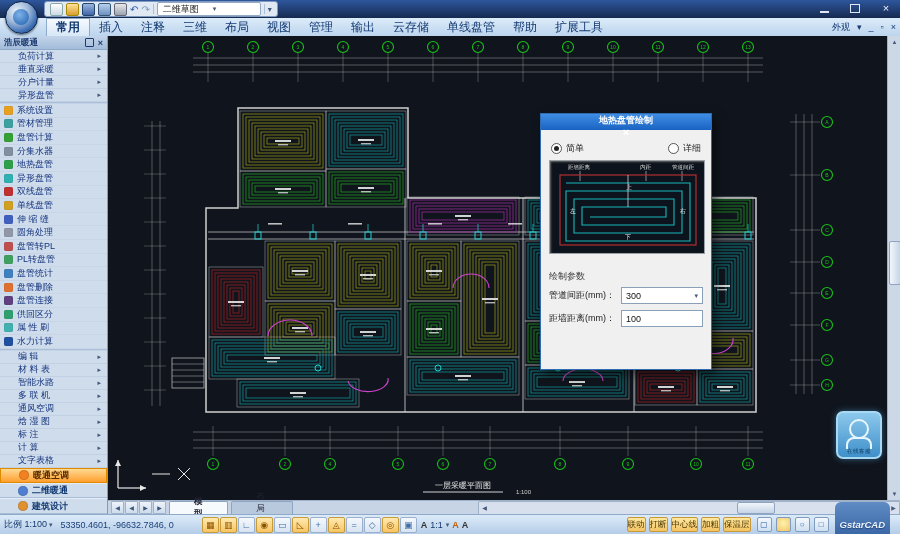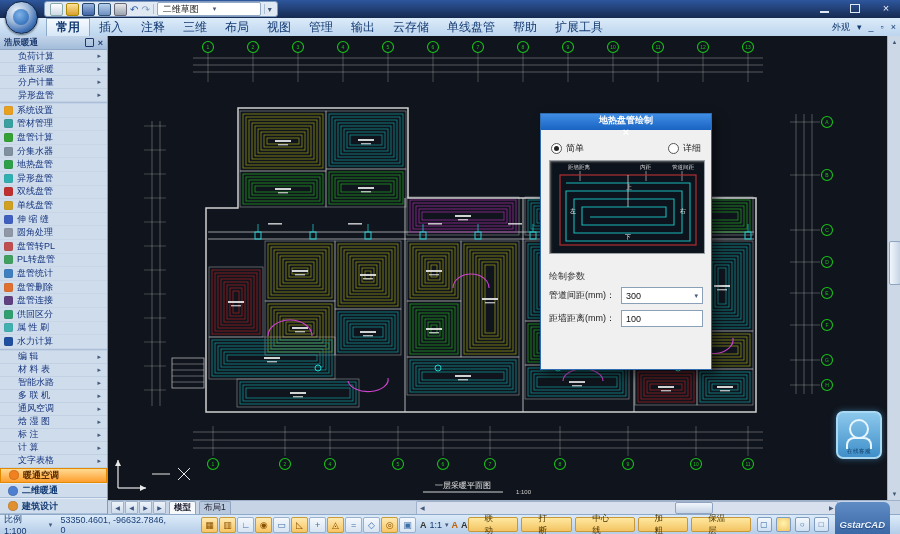--- a/index.html
+++ b/index.html
@@ -39,21 +39,21 @@
   .sb-title{height:13px;background:linear-gradient(#c2d4e9,#a3bcda);display:flex;align-items:center;
     padding:0 4px;font-size:8.5px;color:#1c3a70;font-weight:bold;border-bottom:1px solid #8fa9c9;}
   .sb-title .sp{flex:1;}
   .sb-trow{display:flex;align-items:center;height:12px;padding:0 6px 0 18px;font-size:9px;
     color:#15357d;border-bottom:1px solid rgba(190,205,225,.8);cursor:default;}
   .sb-trow .sp{flex:1;}
   .arr{font-size:7px;color:#44587a;}
   .sb-irow{display:flex;align-items:center;height:12.6px;padding:0 4px;font-size:9px;color:#15357d;
     border-bottom:1px solid rgba(197,211,230,.8);cursor:default;gap:4px;}
   .sb-ico{width:9px;height:9px;border-radius:2px;flex:0 0 9px;box-shadow:inset 0 0 1px rgba(0,0,0,.4);}
-  .sb-ws{display:flex;align-items:center;height:13.4px;padding:0 8px;gap:4px;font-size:9px;
+  .sb-ws{display:flex;align-items:center;height:13.4px;padding:0 18px;gap:4px;font-size:9px;
     color:#123a73;font-weight:bold;border-top:1px solid #e4edf7;border-bottom:1px solid #aabdd6;cursor:default;}
   .sb-ws .wsico{width:10px;height:10px;border-radius:50%;box-shadow:inset 0 0 1px rgba(0,0,0,.5);}
   .sb-ws.active{background:linear-gradient(#ffda92,#ff9e2e);border:1px solid #df8a00;color:#5a2c00;}
   .groupline{height:2px;background:linear-gradient(#9fb5d2,#cfdcec);}
   .pinico{width:7px;height:7px;border:1px solid #1c3a70;border-radius:1px;margin-right:4px;}
   .xico{font-size:9px;color:#1c3a70;}
   
   .canvas{position:absolute;left:108px;top:36px;width:779px;height:464px;background:#10151d;overflow:hidden;}
   
   .vscroll{position:absolute;left:887px;top:36px;width:13px;height:464px;background:#cdd8e6;
@@ -61,21 +61,21 @@
   .vthumb{position:absolute;left:1px;top:205px;width:10px;height:42px;background:linear-gradient(90deg,#f2f6fb,#c6d4e6);
     border:1px solid #8fa4c0;border-radius:2px;}
   .sarrow{position:absolute;left:0;width:13px;height:12px;font-size:6px;color:#44587a;
     display:flex;align-items:center;justify-content:center;}
   
   .bottomstrip{position:absolute;left:108px;top:500px;width:792px;height:14px;background:#c6d4e6;
     border-top:1px solid #9fb2ca;box-sizing:border-box;display:flex;align-items:center;}
   .tnav{display:flex;gap:1px;margin-left:3px;}
   .tnavb{width:11px;height:11px;font-size:6px;color:#3c567e;display:flex;align-items:center;justify-content:center;
     background:linear-gradient(#eef3f9,#cfdcec);border:1px solid #9fb2ca;border-radius:1px;}
-  .dtab{height:12px;display:flex;align-items:center;padding:0 4px;font-size:8.5px;color:#223;
+  .dtab{height:12px;display:flex;align-items:center;padding:0 24px;font-size:8.5px;color:#223;
     border:1px solid #8fa4c0;border-bottom:none;margin-left:3px;background:#b9c9dd;border-radius:2px 2px 0 0;}
   .dtab.active{background:#f7fafd;font-weight:bold;}
   .hscroll{position:relative;flex:0 0 420px;margin-left:185px;height:12px;background:#d7e0ec;
     border:1px solid #9fb2ca;border-radius:1px;display:flex;align-items:center;}
   .hthumb{position:absolute;left:258px;top:0px;width:36px;height:10px;background:linear-gradient(#f2f6fb,#c6d4e6);
     border:1px solid #8fa4c0;border-radius:2px;}
   .harrow{width:11px;height:10px;font-size:6px;color:#44587a;display:flex;align-items:center;justify-content:center;}
   .harrow.r{margin-left:auto;}
   
   .statusbar{position:absolute;left:0;top:514px;width:900px;height:20px;
@@ -84,21 +84,21 @@
   .st-scale{margin-left:4px;display:flex;align-items:center;gap:2px;}
   .st-coords{margin-left:8px;color:#1b3f78;}
   .modeicons{display:flex;gap:1px;margin-left:28px;}
   .mico{width:15px;height:14px;display:flex;align-items:center;justify-content:center;font-size:9px;
     color:#3c6ea8;border:1px solid #9ab0cc;border-radius:2px;background:linear-gradient(#f4f8fc,#d8e4f2);}
   .mico.on{background:linear-gradient(#ffe9b0,#f8c564);border-color:#c79a3a;color:#8a5200;}
   .anno{display:flex;align-items:center;gap:3px;margin-left:4px;}
   .anno .a1{font-weight:bold;color:#333;}
   .anno .a2{color:#c06000;font-weight:bold;}
   .toggles{display:flex;gap:3px;margin-left:auto;}
-  .tg{height:13px;display:flex;align-items:center;padding:0 16px;font-size:8.5px;color:#4a3500;
+  .tg{height:13px;display:flex;align-items:center;padding:0 0;font-size:8.5px;color:#4a3500;
     background:linear-gradient(#ffe8a0,#f3c463);border:1px solid #c89838;border-radius:2px;}
   .sticons{display:flex;gap:4px;margin:0 6px;}
   .stico{width:13px;height:13px;border:1px solid #7f9cbf;border-radius:2px;background:linear-gradient(#f4f8fc,#cfe0f2);
     display:flex;align-items:center;justify-content:center;font-size:8px;color:#2f62a0;}
   .stico.bulb{background:radial-gradient(circle at 50% 40%,#fff3b0,#f3c463);}
   .brand{margin-right:10px;font-size:9.5px;font-weight:bold;font-style:italic;color:#eaf2fc;
     text-shadow:0 1px 1px #23457a;background:linear-gradient(#5f8cc4,#2d5a9a);padding:17px 5px;border-radius:6px;}
   
   .dialog{position:absolute;left:540px;top:113px;width:172px;height:257px;background:#f0f0f0;
     border:1px solid #2f6bb0;box-shadow:4px 5px 10px rgba(0,0,0,.5);z-index:40;box-sizing:border-box;}

